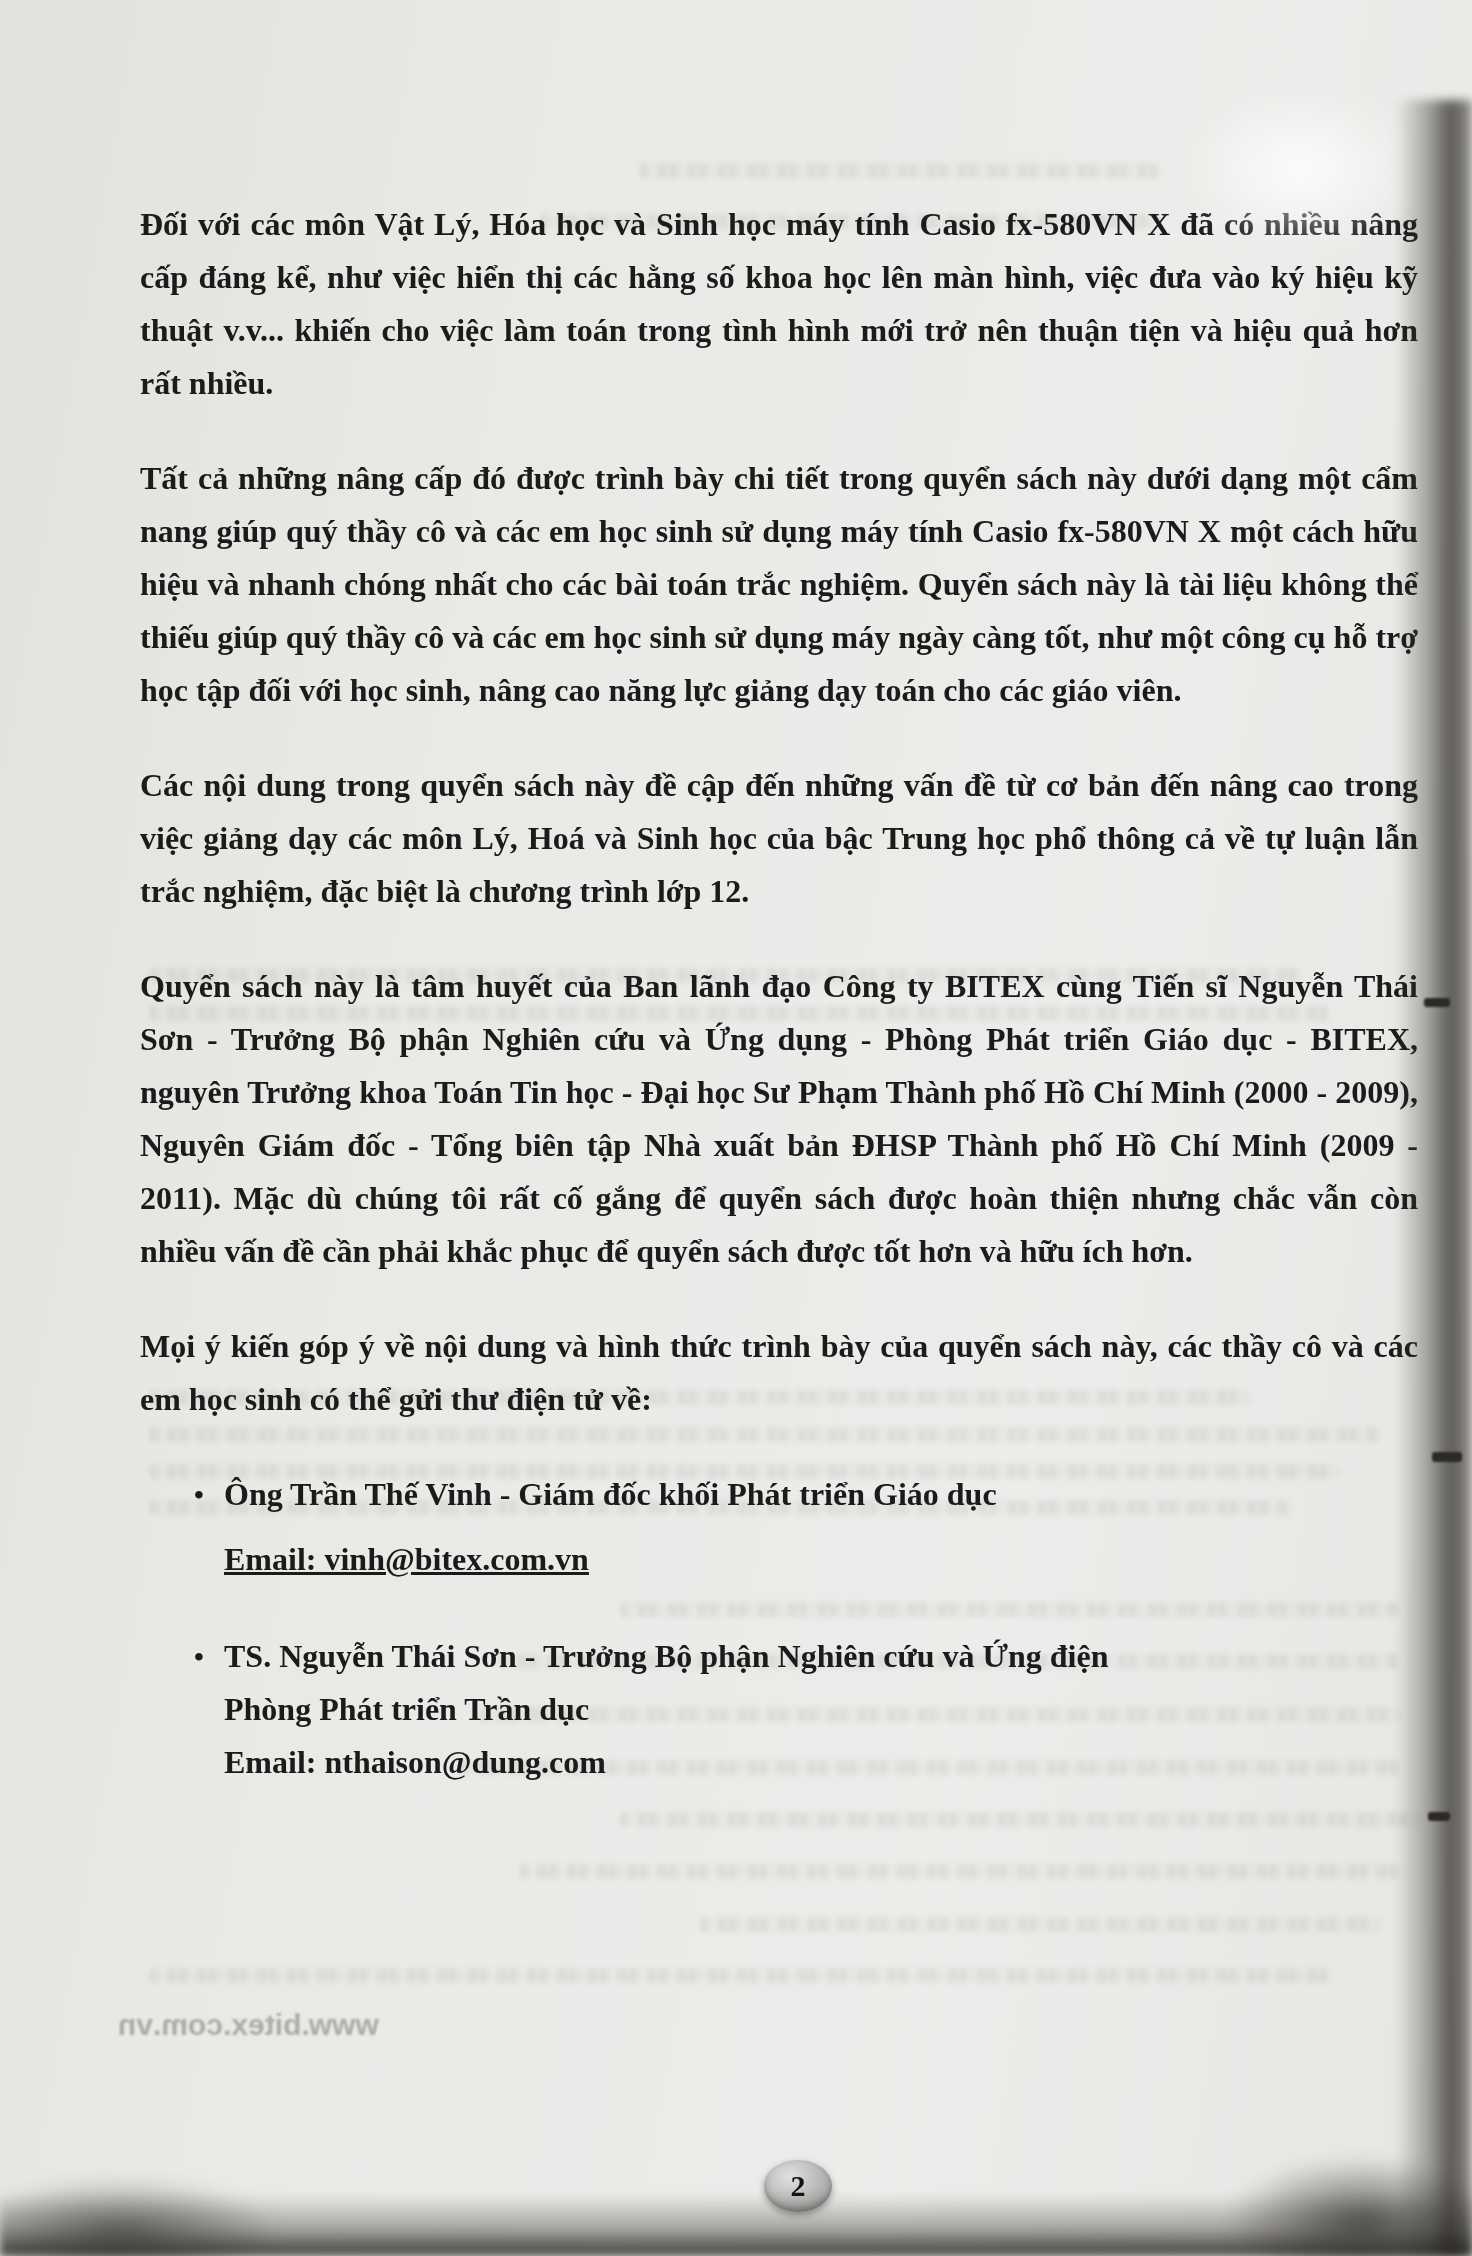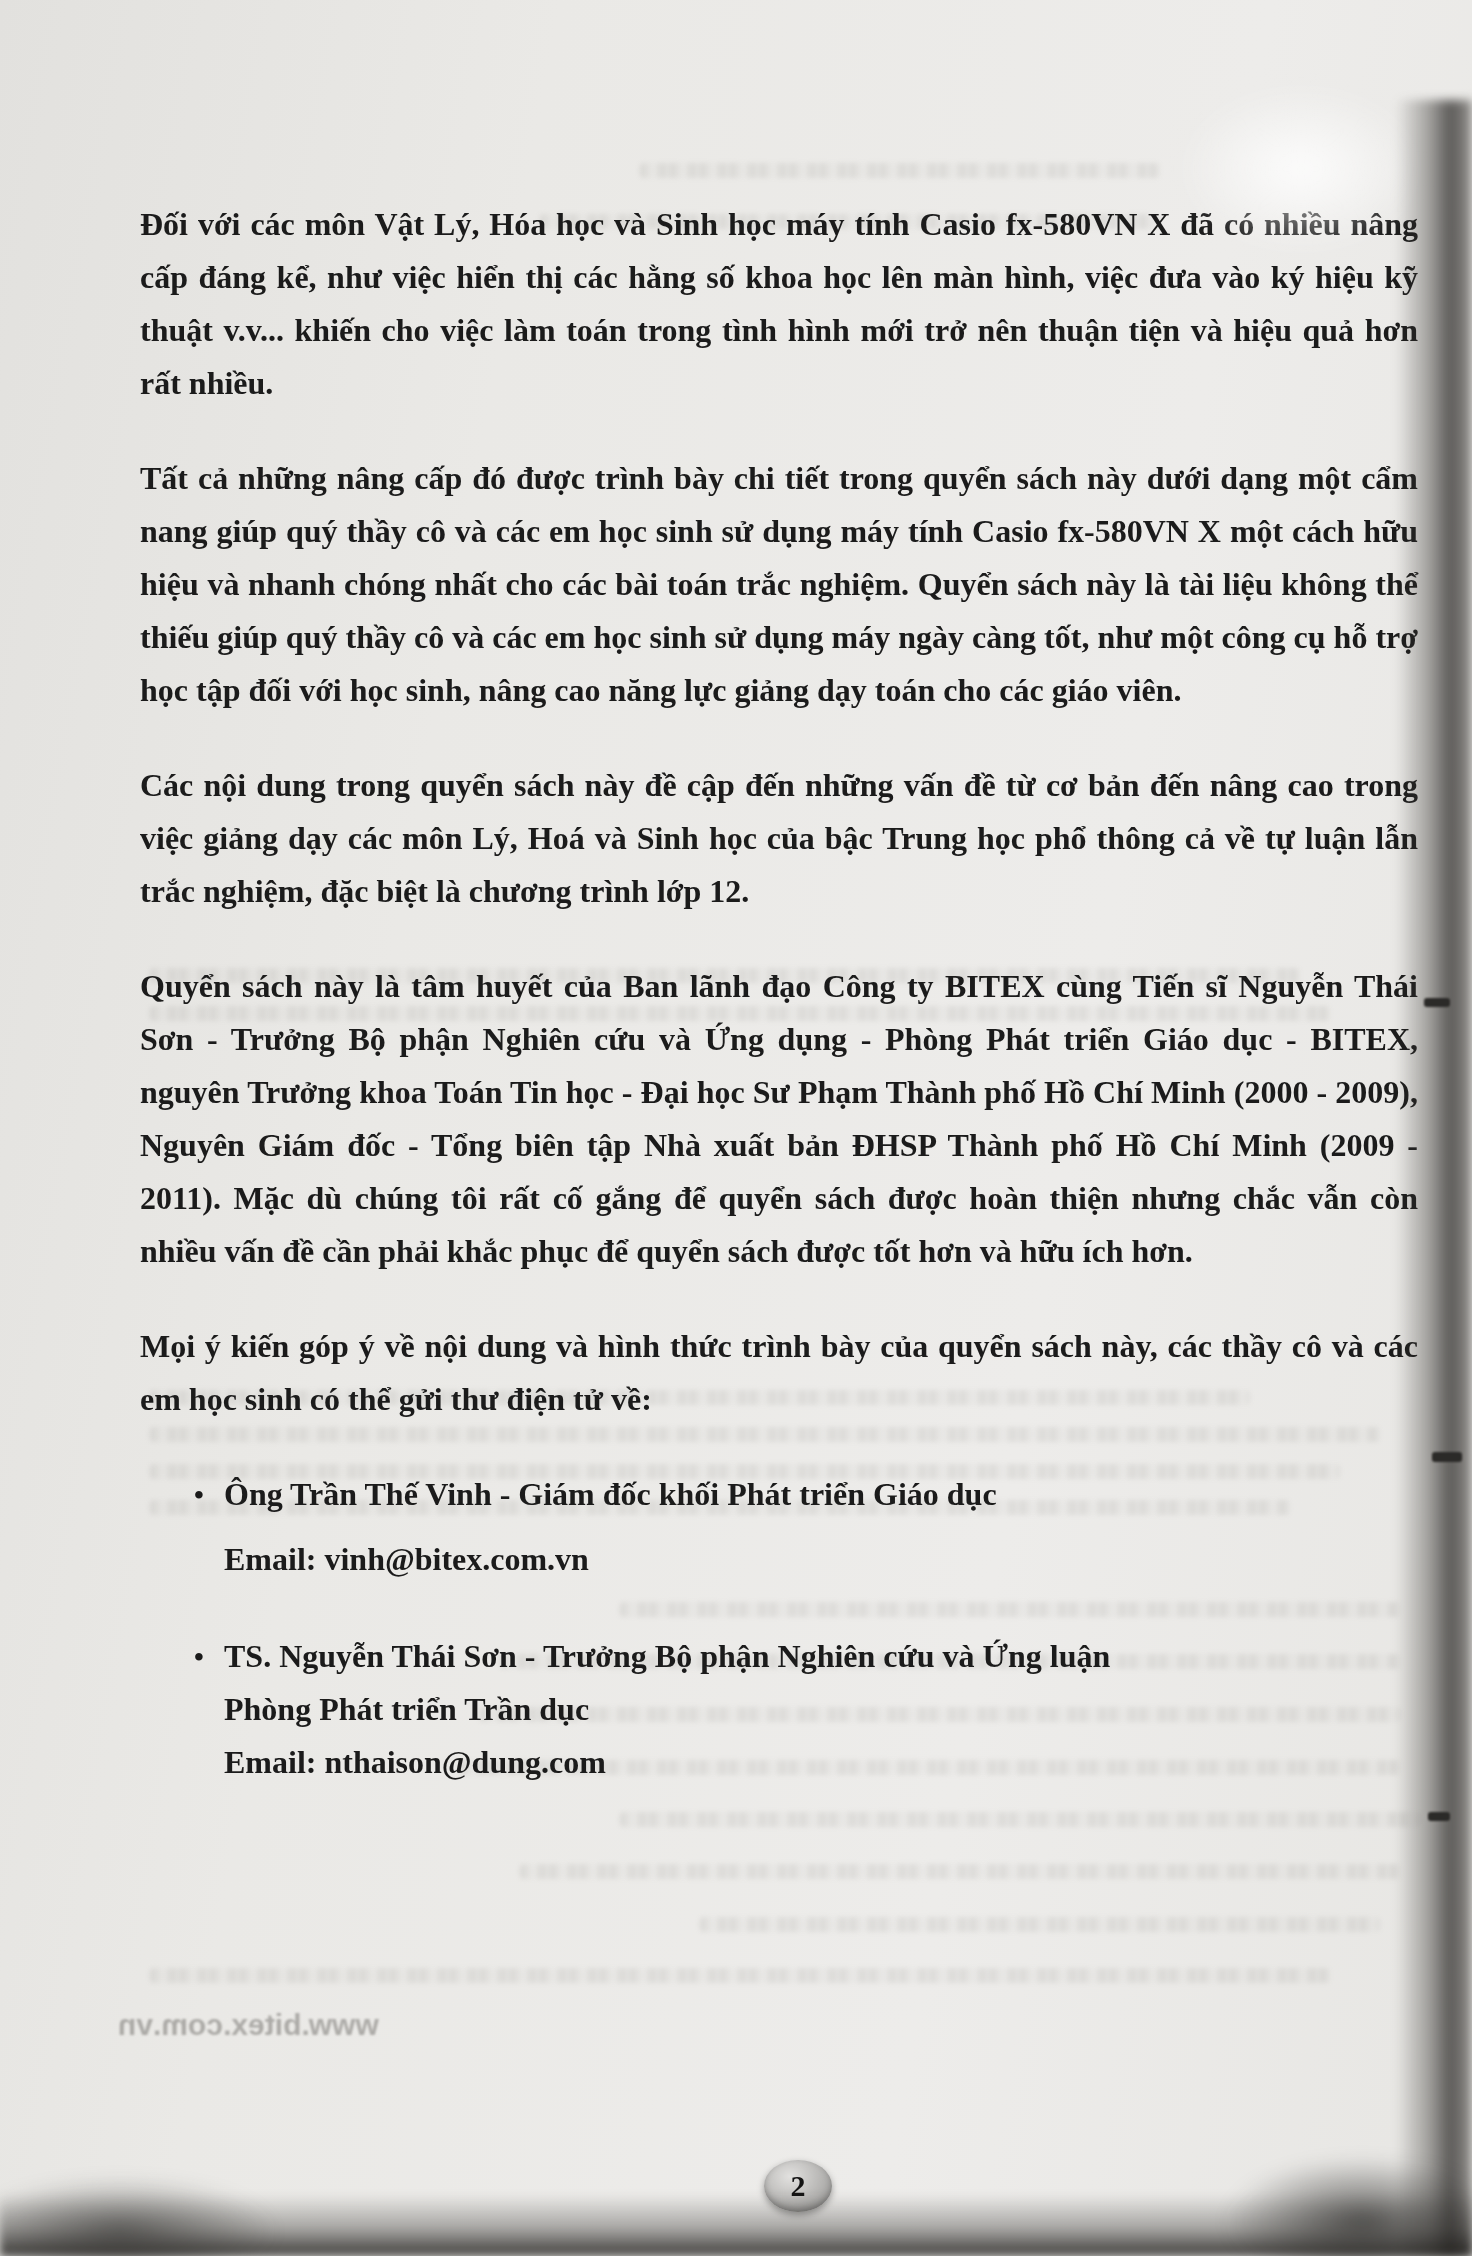--- a/index.html
+++ b/index.html
@@ -25,21 +25,21 @@
     line-height: 53px;
     color: #1b1b1b;
   }
   .para { margin: 0 0 42px 0; text-align: justify; }
 
   .contacts { list-style: none; margin: 6px 0 0 0; padding: 0 0 0 54px; }
   .contact { display: flex; align-items: flex-start; margin-bottom: 44px; }
   .bullet-dot { width: 30px; flex: 0 0 30px; font-size: 28px; line-height: 53px; }
   .contact-lines { flex: 1; }
   .c-line { line-height: 53px; }
-  .gap-top { margin-top: 12px; }
+  .gap-top { margin-top: 12px; text-decoration: underline; }
 
   
   .page-badge {
     position: absolute;
     left: 764px; top: 2160px;
     width: 68px; height: 52px;
     border-radius: 50%;
     background: radial-gradient(ellipse at 38% 32%, #e2e1df 0%, #b6b5b3 55%, #8e8d8b 100%);
     box-shadow: 0 3px 7px rgba(0,0,0,0.35), inset 0 -3px 6px rgba(0,0,0,0.25);
     display: flex; align-items: center; justify-content: center;
@@ -138,21 +138,21 @@
       <li class="contact">
         <span class="bullet-dot">•</span>
         <div class="contact-lines">
           <div class="c-line">Ông Trần Thế Vinh - Giám đốc khối Phát triển Giáo dục</div>
           <div class="c-line gap-top">Email: vinh@bitex.com.vn</div>
         </div>
       </li>
       <li class="contact">
         <span class="bullet-dot">•</span>
         <div class="contact-lines">
-          <div class="c-line">TS. Nguyễn Thái Sơn - Trưởng Bộ phận Nghiên cứu và Ứng luận</div>
+          <div class="c-line">TS. Nguyễn Thái Sơn - Trưởng Bộ phận Nghiên cứu và Ứng điện</div>
           <div class="c-line">Phòng Phát triển Trần dục</div>
           <div class="c-line">Email: nthaison@dung.com</div>
         </div>
       </li>
     </ul>
   </main>
 
   <div class="page-badge">
     <span>2</span>
   </div>

